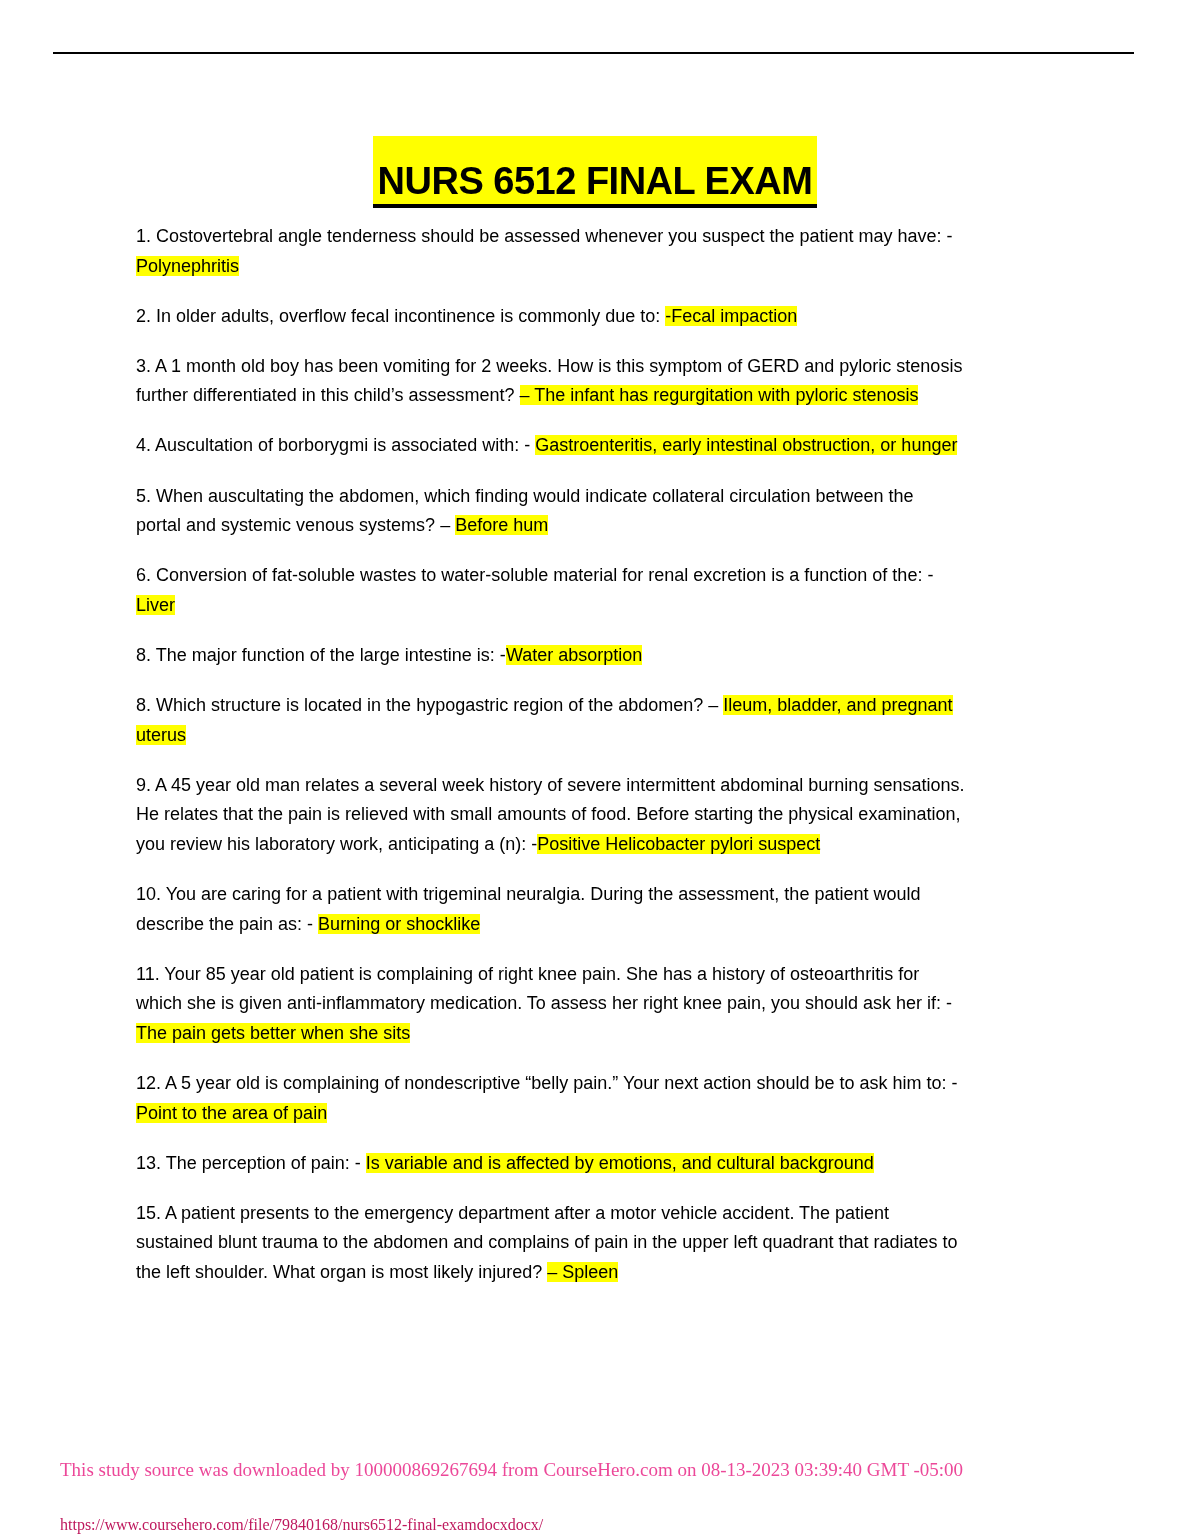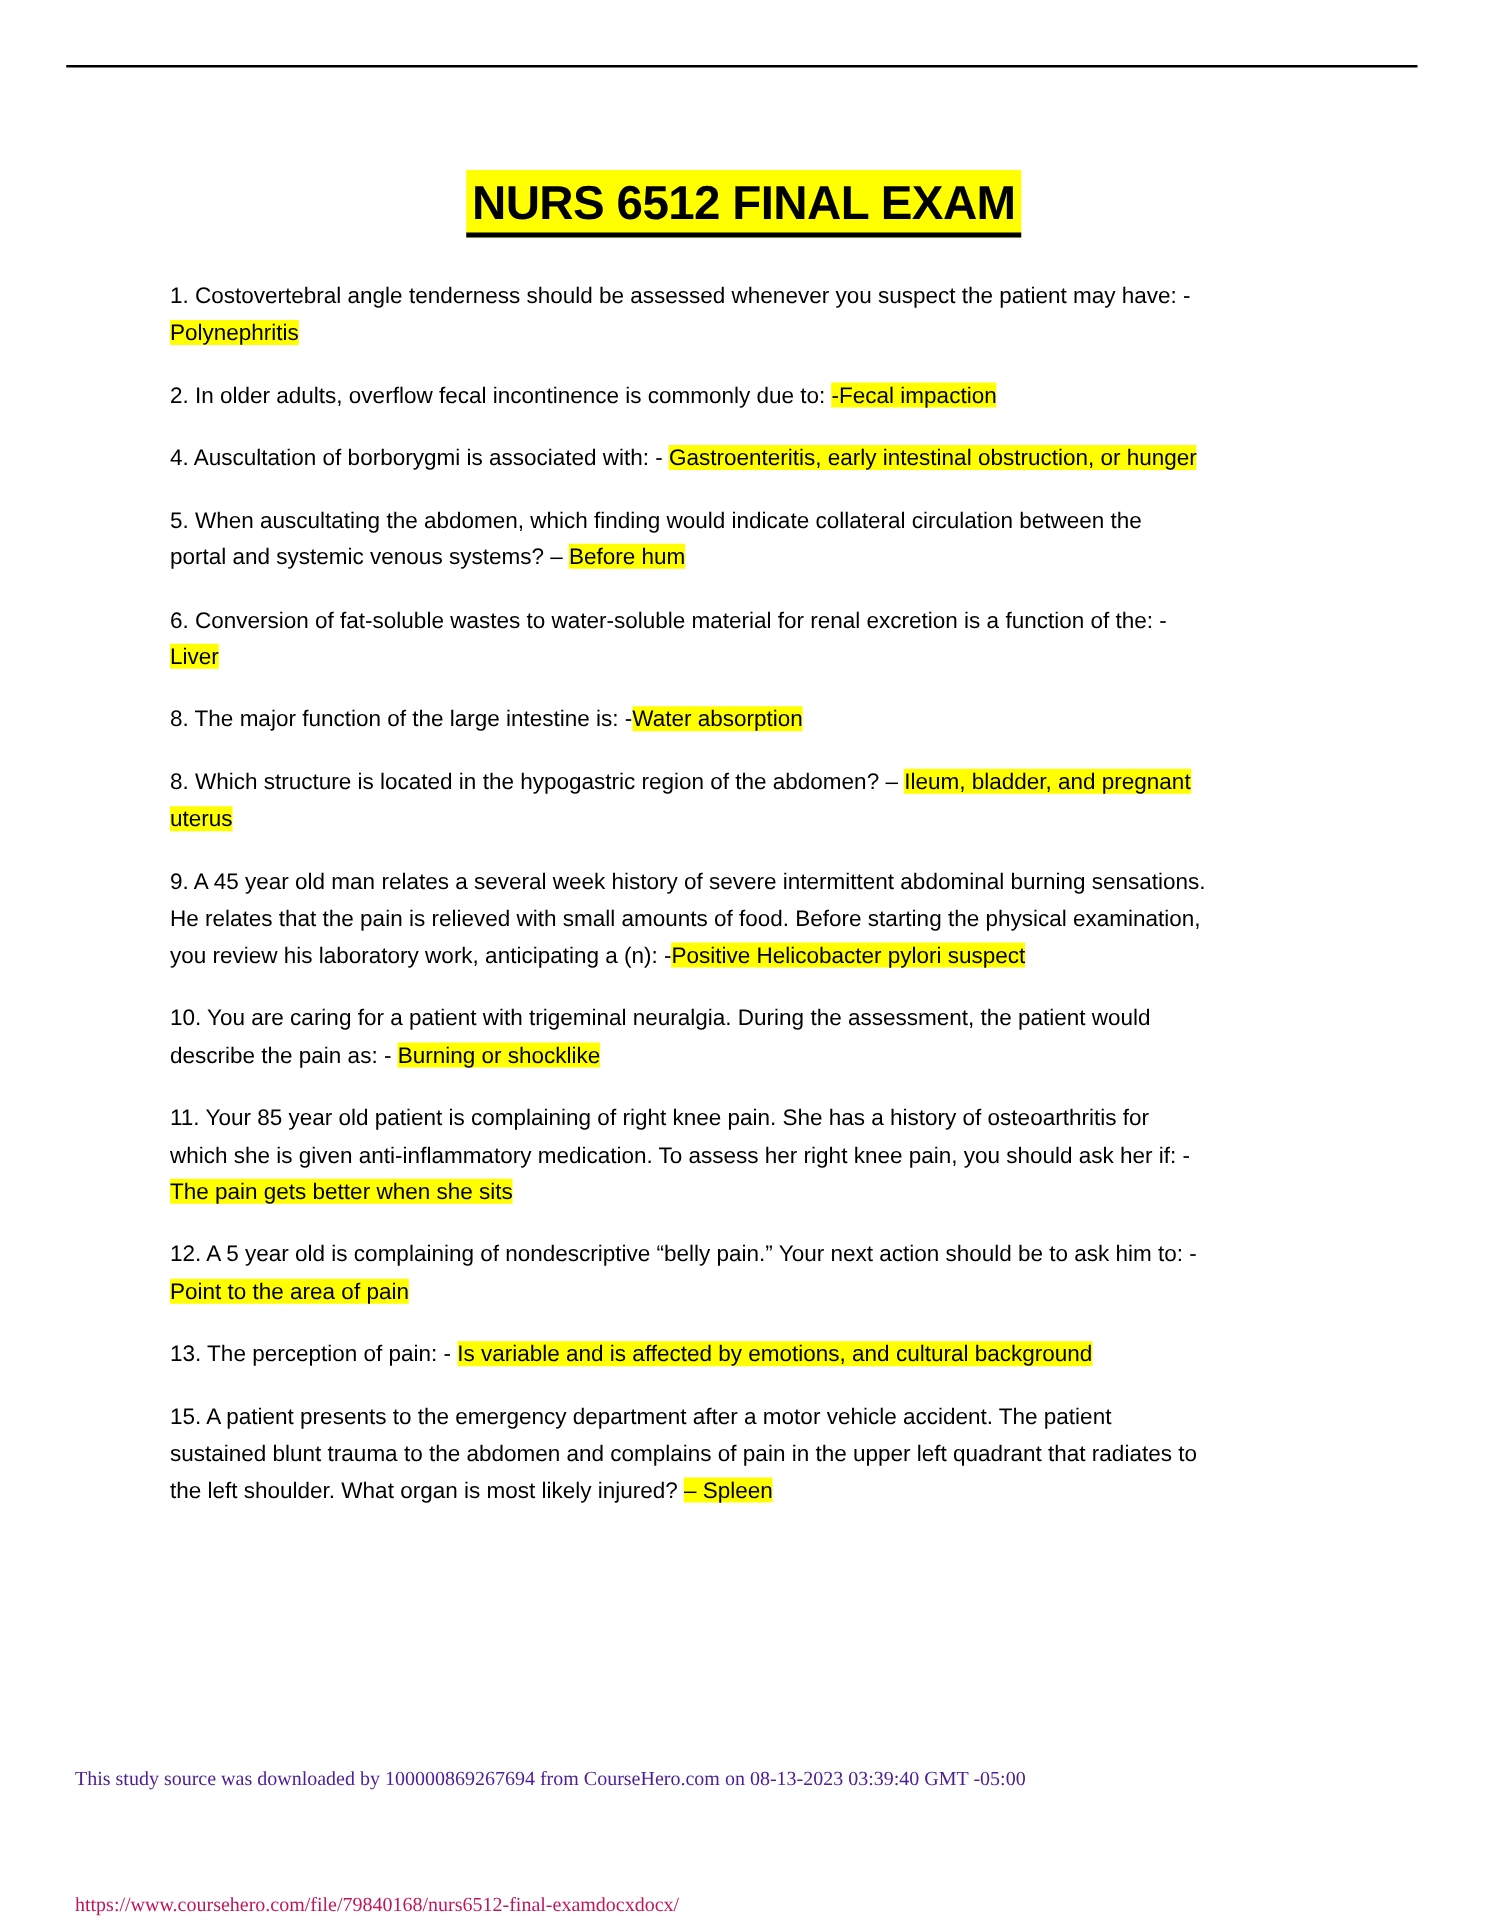--- a/index.html
+++ b/index.html
@@ -31,46 +31,46 @@
     width: 100%;
     text-align: center;
   }
   .title-hl {
     display: inline-block;
     background: var(--hl, #ffff00);
     font-size: 38px;
     font-weight: bold;
     line-height: 44px;
     letter-spacing: -0.5px;
-    padding: 5px 5px 1px 5px;
+    padding: 23px 5px 1px 5px;
     border-bottom: 4px solid #000000;
   }
   .questions {
     position: absolute;
     left: 136px;
     top: 222px;
     width: 1010px;
     font-size: 18px;
     line-height: 29.6px;
   }
   .questions p.question {
     margin: 0 0 20.5px 0;
     white-space: pre-wrap;
   }
   .hl {
     background: var(--hl, #ffff00);
   }
   .footer-note {
     position: absolute;
     left: 60px;
-    top: 1414px;
+    top: 1460px;
     font-family: "Liberation Serif", serif;
-    font-size: 16px;
+    font-size: 19px;
     line-height: 19px;
-    color: #4c1d95;
+    color: #ec4899;
   }
   .footer-url {
     position: absolute;
     left: 60px;
     top: 1515px;
     font-family: "Liberation Serif", serif;
     font-size: 16px;
     line-height: 19px;
     color: #be185d;
     text-decoration: none;
@@ -83,20 +83,22 @@
   <div class="top-rule"></div>
 
   <div class="title-row">
     <span class="title-hl">NURS 6512 FINAL EXAM</span>
   </div>
 
   <div class="questions">
       <p class="question"><span class="plain">1. Costovertebral angle tenderness should be assessed whenever you suspect the patient may have: -
 </span><span class="hl">Polynephritis</span></p>
       <p class="question"><span class="plain">2. In older adults, overflow fecal incontinence is commonly due to: </span><span class="hl">-Fecal impaction</span></p>
+      <p class="question"><span class="plain">3. A 1 month old boy has been vomiting for 2 weeks. How is this symptom of GERD and pyloric stenosis
+further differentiated in this child’s assessment? </span><span class="hl">– The infant has regurgitation with pyloric stenosis</span></p>
       <p class="question"><span class="plain">4. Auscultation of borborygmi is associated with: - </span><span class="hl">Gastroenteritis, early intestinal obstruction, or hunger</span></p>
       <p class="question"><span class="plain">5. When auscultating the abdomen, which finding would indicate collateral circulation between the
 portal and systemic venous systems? – </span><span class="hl">Before hum</span></p>
       <p class="question"><span class="plain">6. Conversion of fat-soluble wastes to water-soluble material for renal excretion is a function of the: -
 </span><span class="hl">Liver</span></p>
       <p class="question"><span class="plain">8. The major function of the large intestine is: -</span><span class="hl">Water absorption</span></p>
       <p class="question"><span class="plain">8. Which structure is located in the hypogastric region of the abdomen? – </span><span class="hl">Ileum, bladder, and pregnant
 uterus</span></p>
       <p class="question"><span class="plain">9. A 45 year old man relates a several week history of severe intermittent abdominal burning sensations.
 He relates that the pain is relieved with small amounts of food. Before starting the physical examination,

